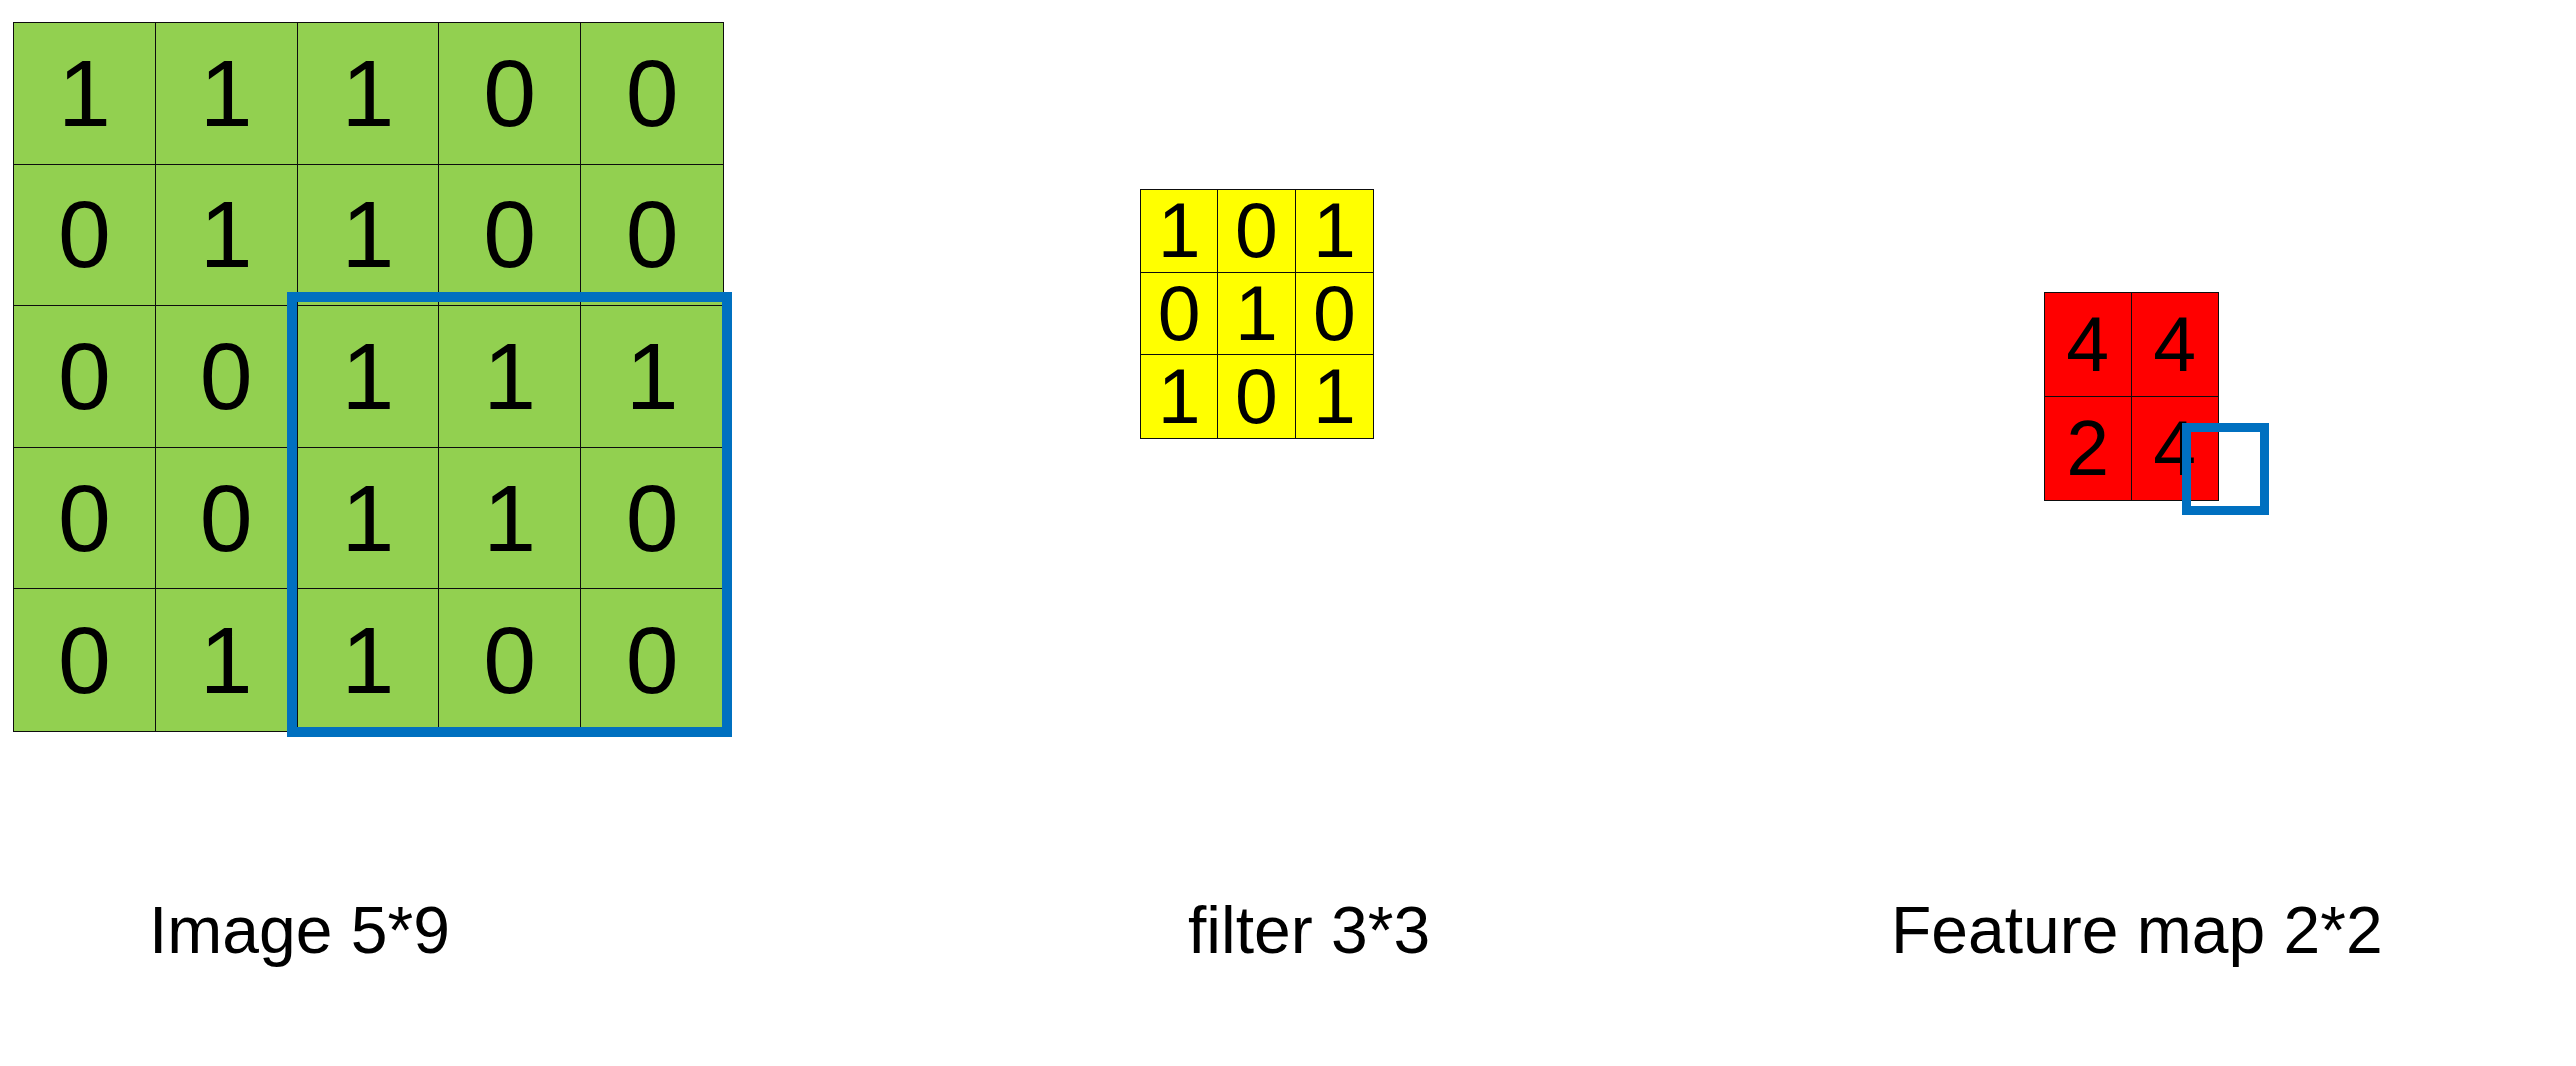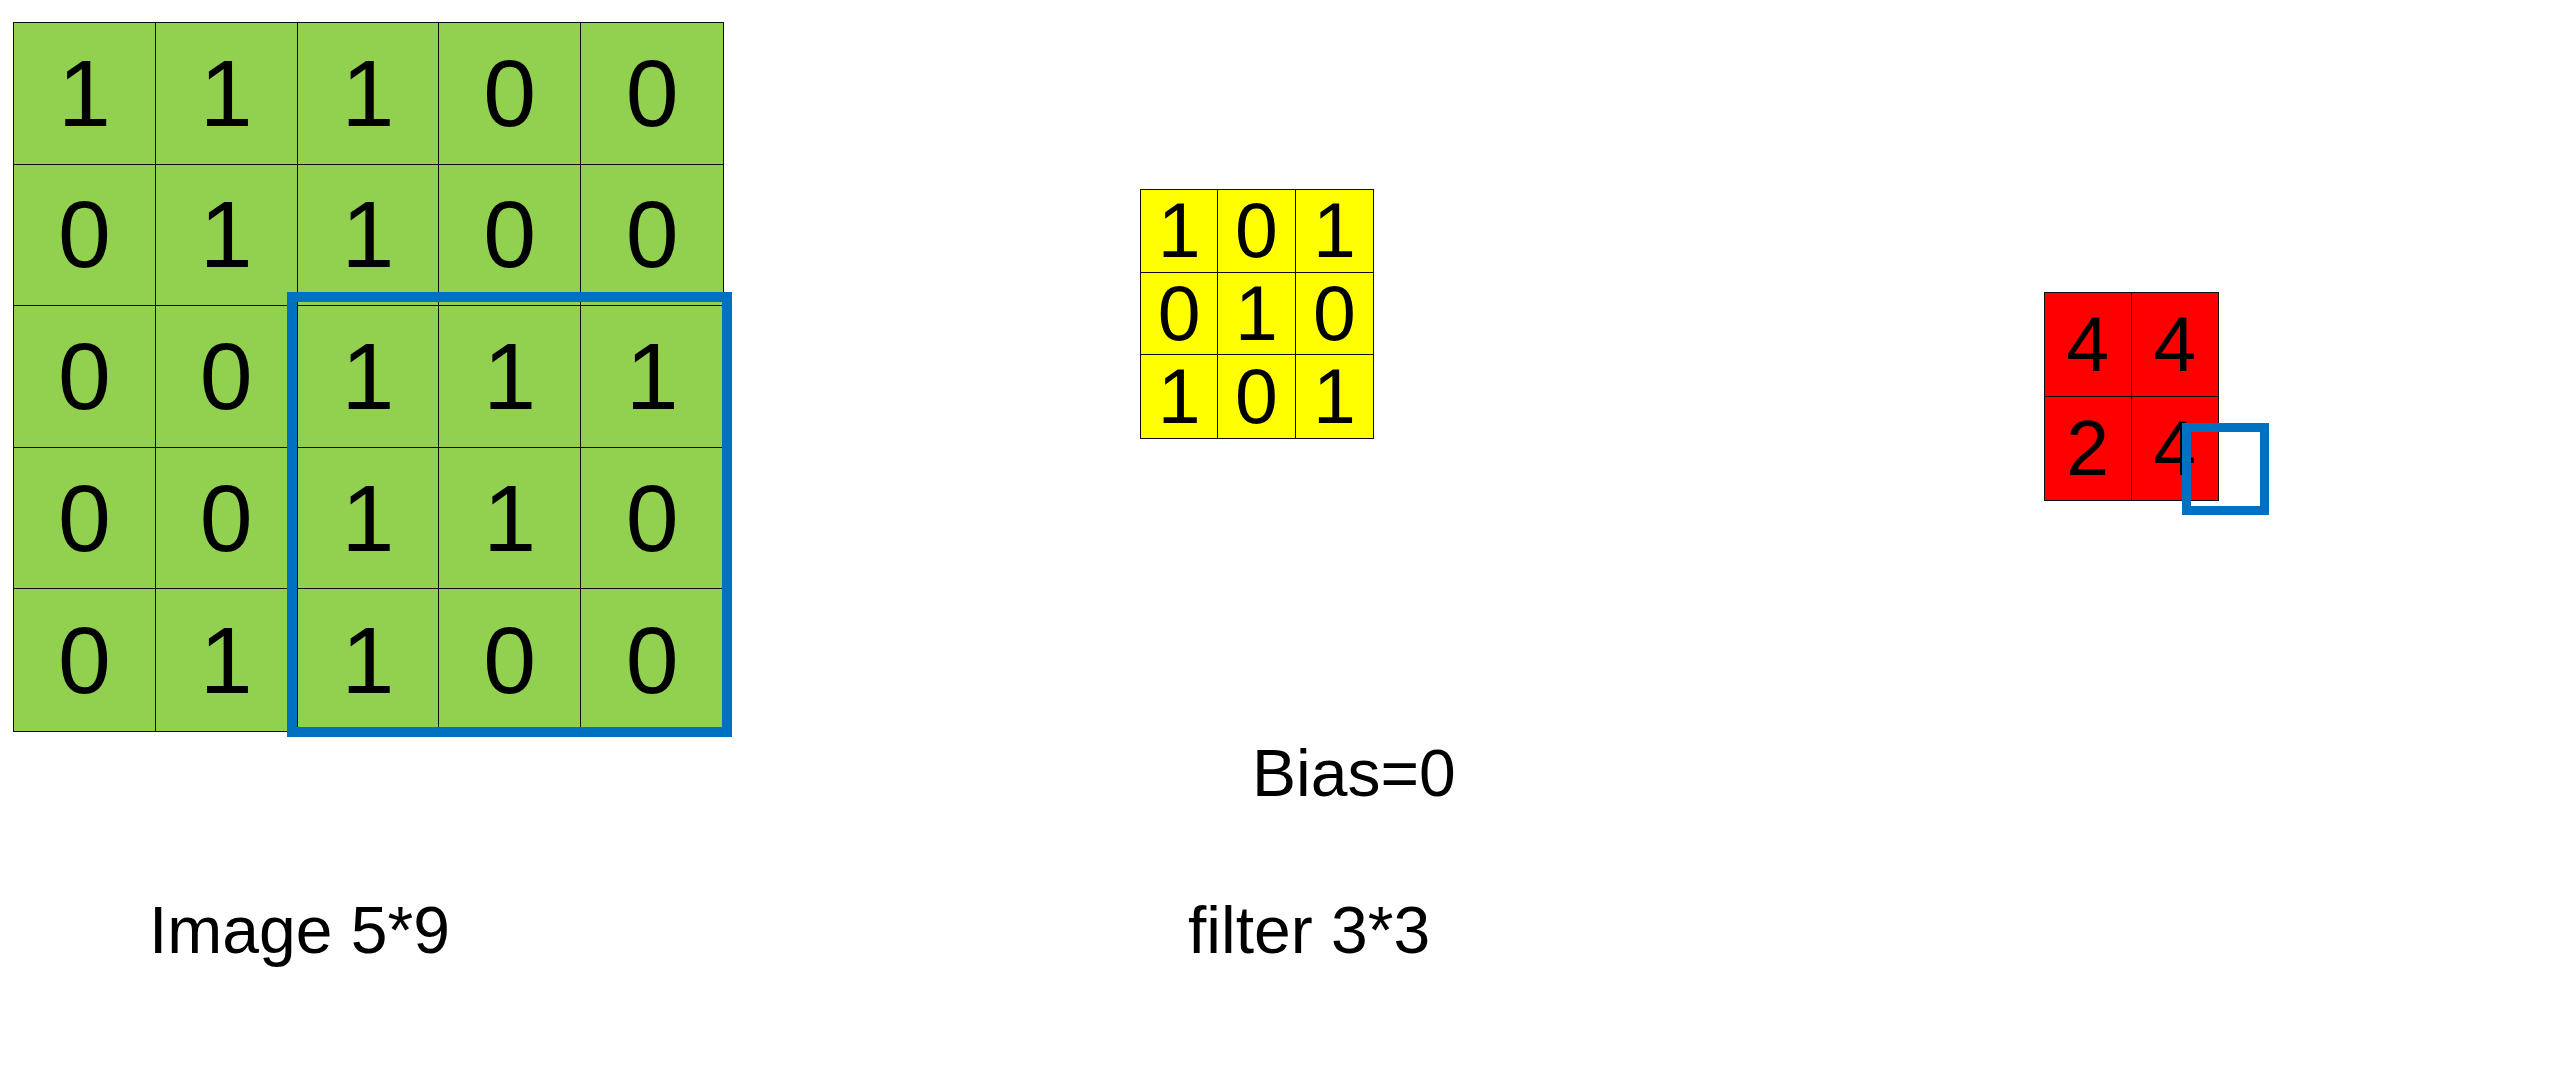--- a/index.html
+++ b/index.html
@@ -178,18 +178,18 @@
 
   <div id="feature-matrix" class="matrix">
     <div class="cell">4</div>
     <div class="cell last-col">4</div>
     <div class="cell last-row">2</div>
     <div class="cell last-row last-col">4</div>
   </div>
 
   <div id="feature-selection" class="selection"></div>
 
-  <div id="bias-label" class="caption">Bias=0</div>
   <div id="image-label" class="caption">Image 5*9</div>
   <div id="filter-label" class="caption">filter 3*3</div>
+  <div id="featuremap-label" class="caption">Feature map 2*2</div>
 
 </div>
 
 
 </body></html>

